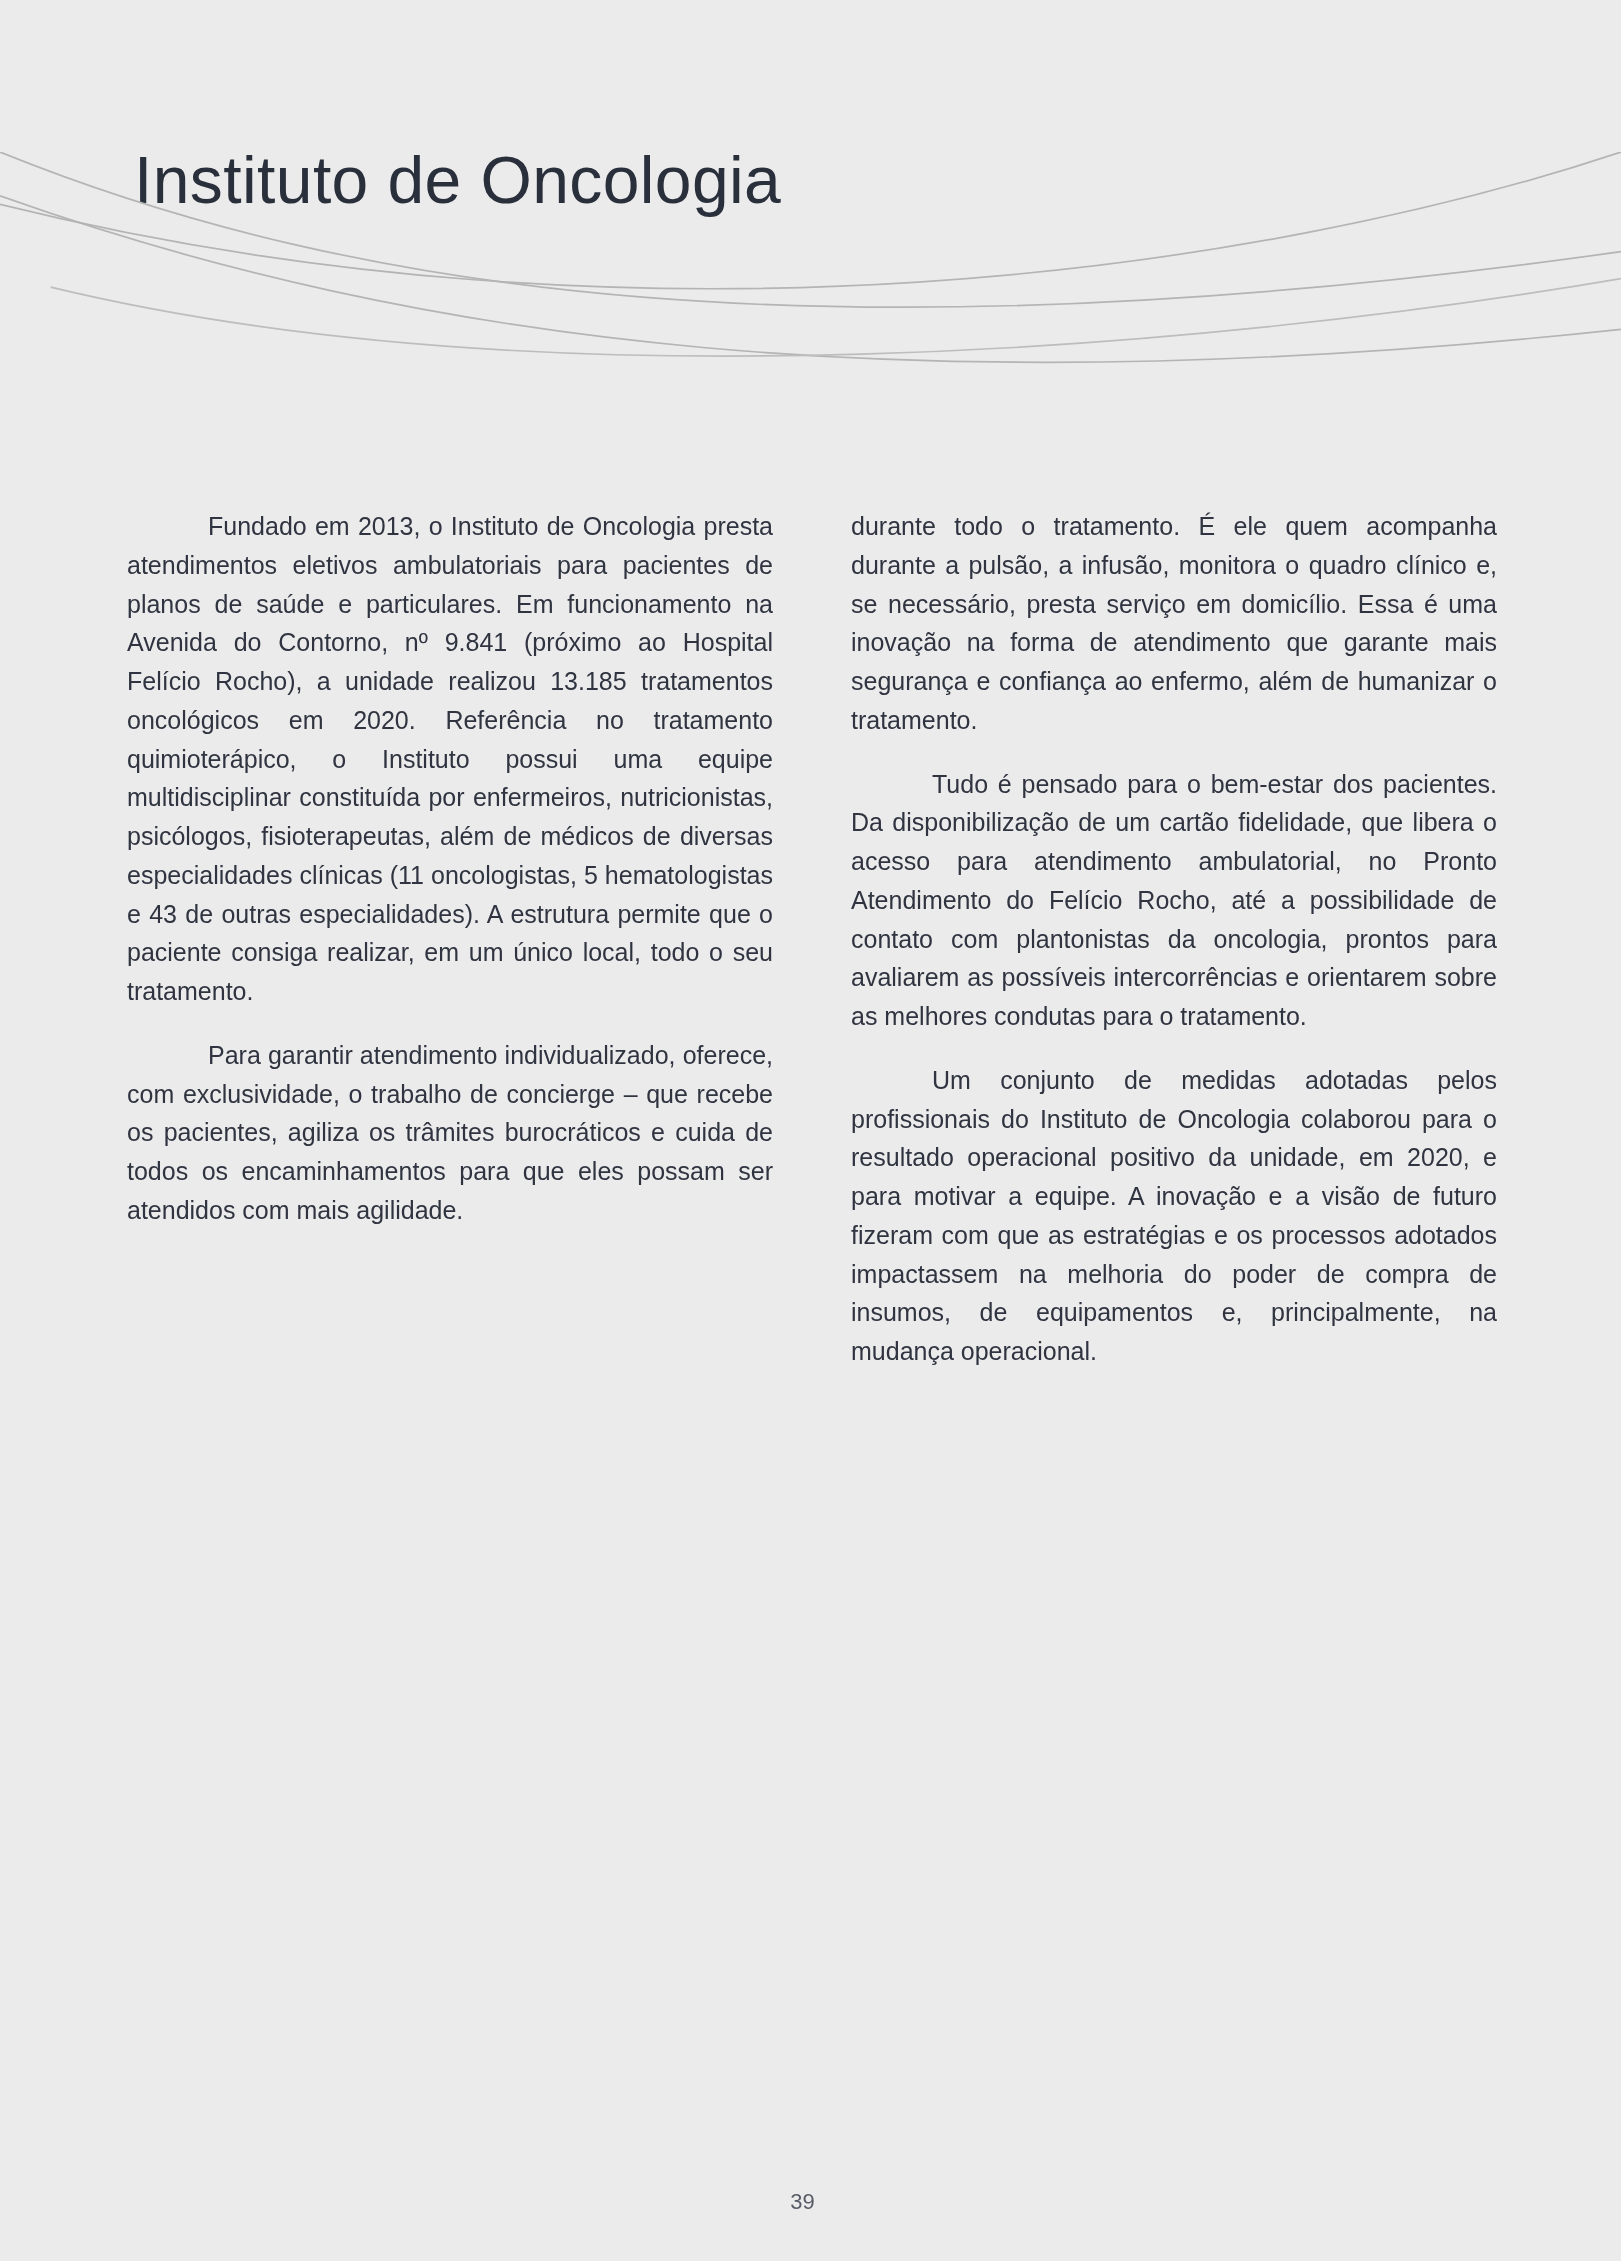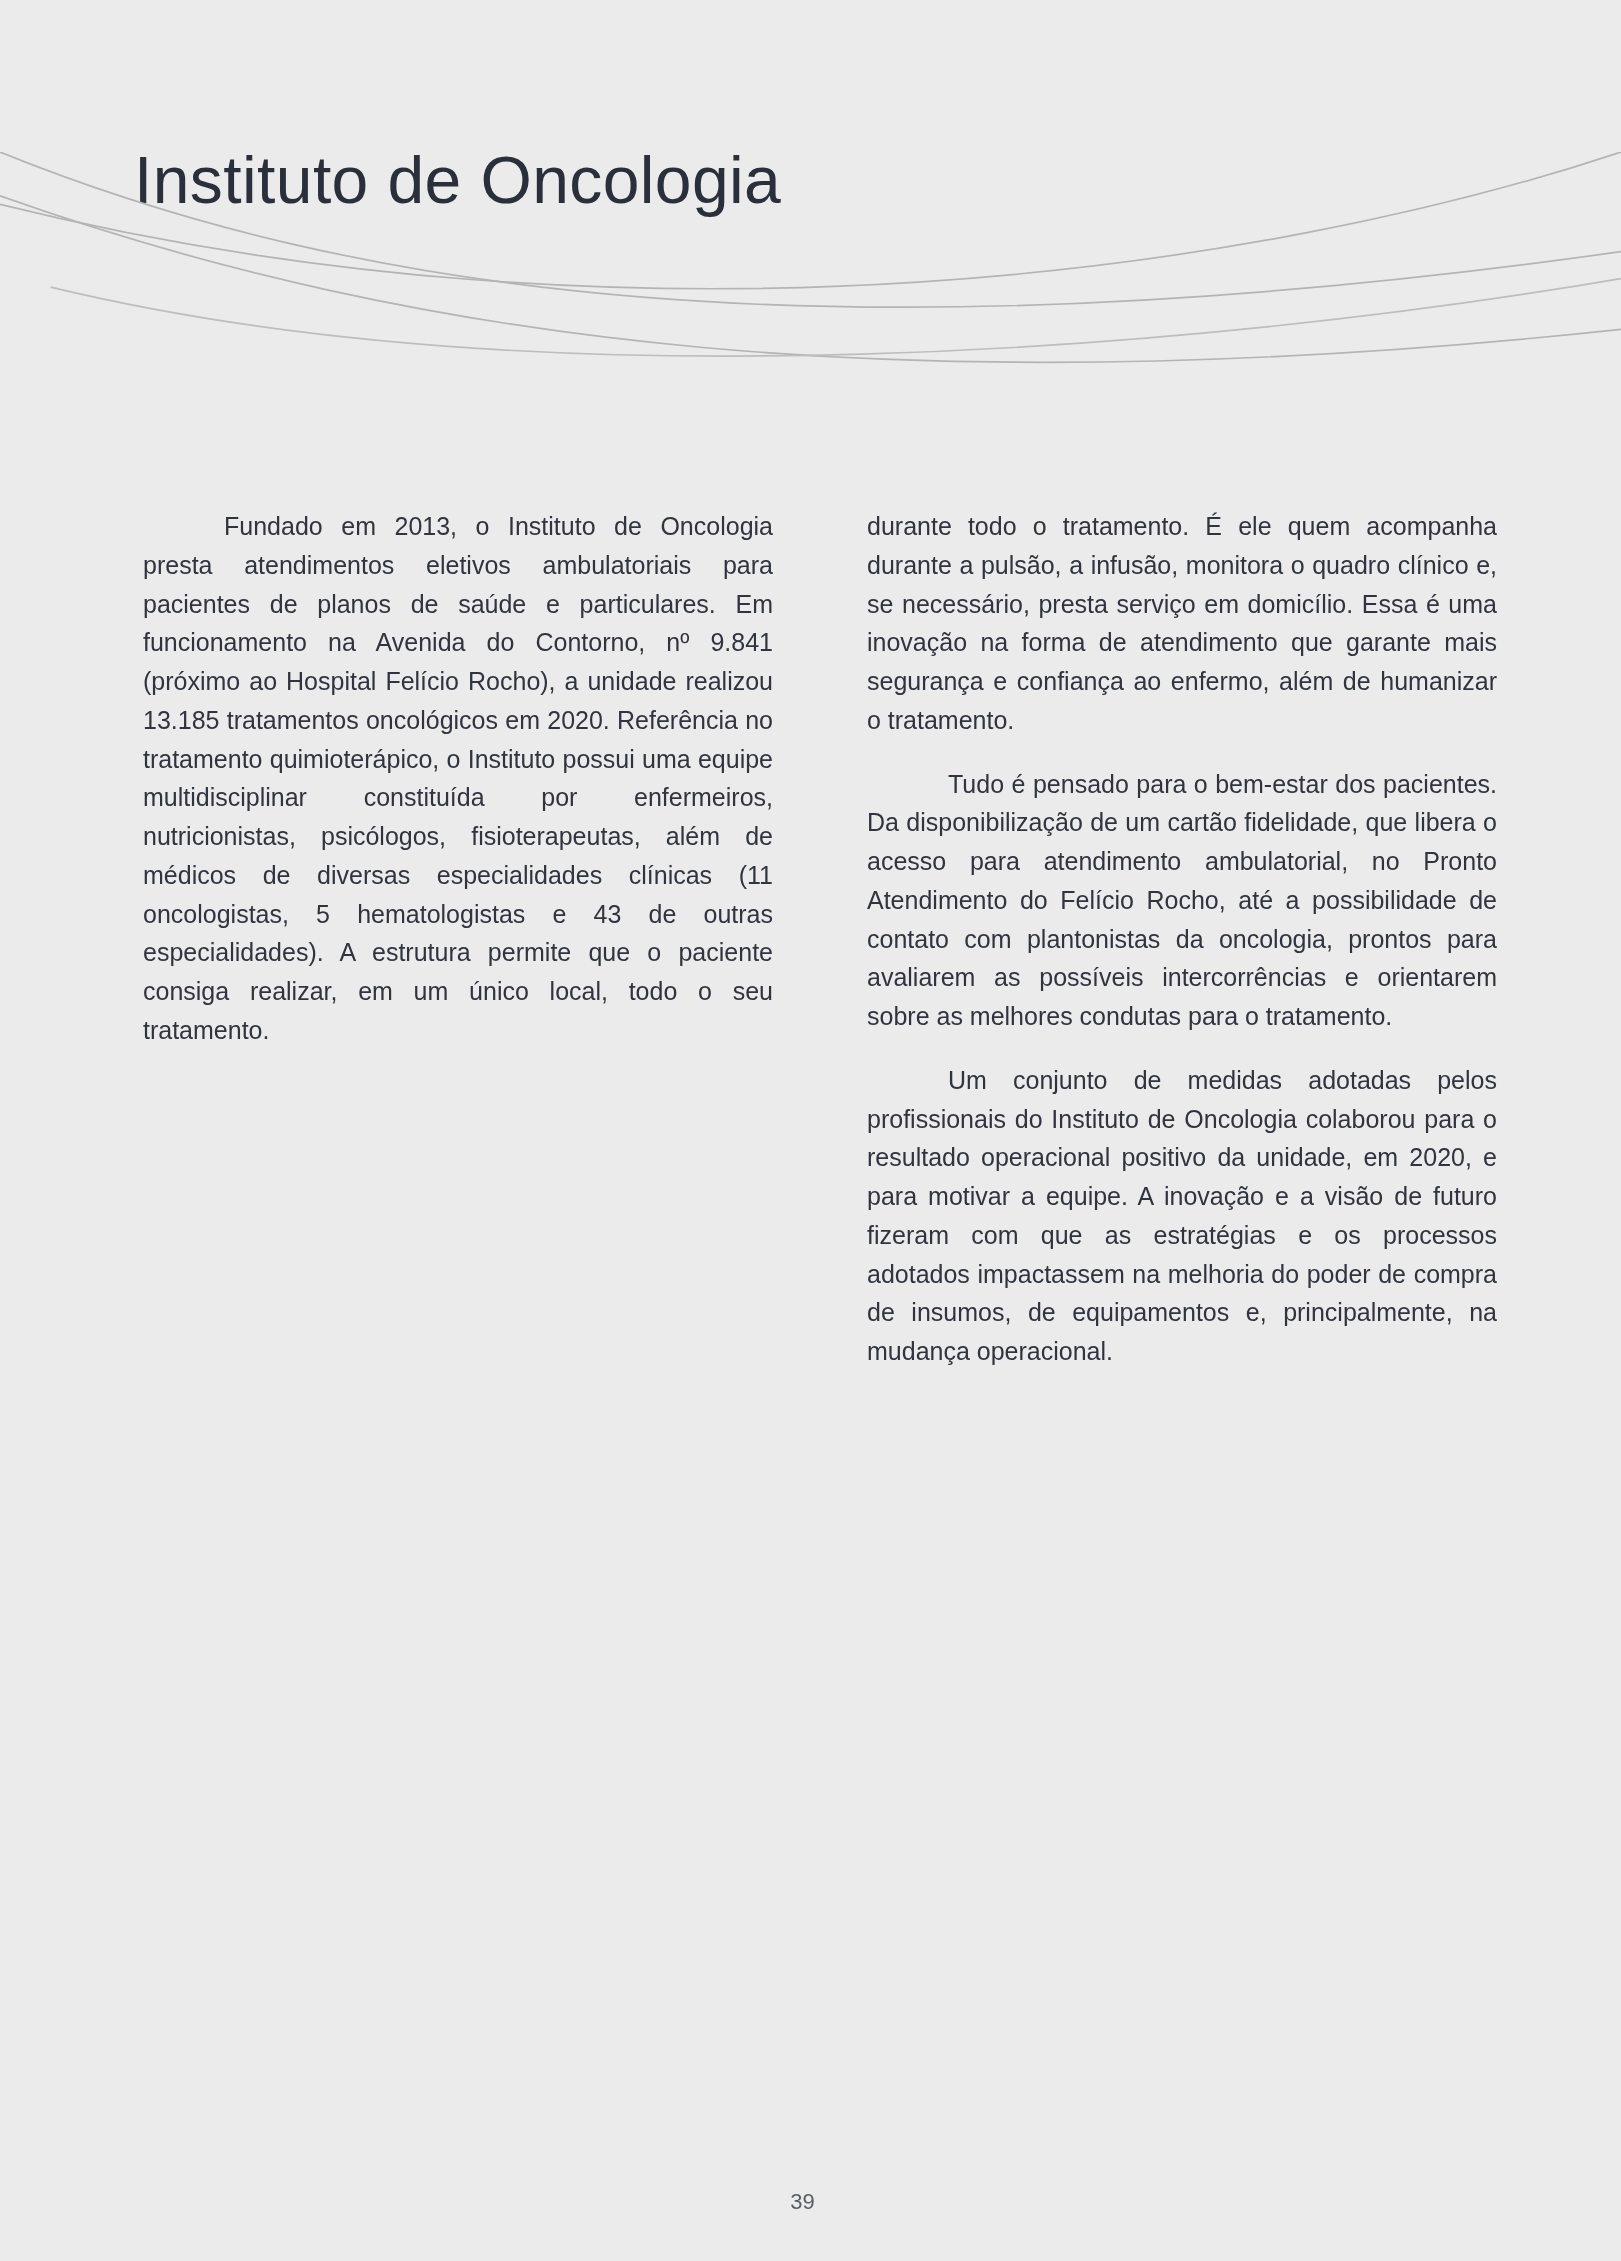--- a/index.html
+++ b/index.html
@@ -48,21 +48,21 @@
     left: 127px;
     top: 507px;
     width: 1376px;
     display: flex;
     gap: 78px;
   }
   .col {
     width: 646px;
   }
   .col p {
-    margin: 0 0 25px 16px;
+    margin: 0 0 25px 0;
     font-size: 25px;
     line-height: 1.55;
     text-align: justify;
     text-justify: inter-word;
     color: #2f3440;
     font-weight: 400;
   }
   .col p.indent {
     text-indent: 81px;
   }
@@ -92,20 +92,21 @@
     <path d="M0,0 C420,170 980,250 1920,118" fill="none" stroke="#b4b4b4" stroke-width="2"></path>
     <path d="M0,52 C500,230 1080,300 1920,210" fill="none" stroke="#b4b4b4" stroke-width="2"></path>
     <path d="M1920,0 C1500,140 760,250 0,62" fill="none" stroke="#b4b4b4" stroke-width="2"></path>
     <path d="M1920,150 C1420,235 640,300 60,160" fill="none" stroke="#bdbdbd" stroke-width="2"></path>
   </svg>
 
   <div class="columns">
 
     <div class="col">
       <p class="indent">Fundado em 2013, o Instituto de Oncologia presta atendimentos eletivos ambulatoriais para pacientes de planos de saúde e particulares. Em funcionamento na Avenida do Contorno, nº 9.841 (próximo ao Hospital Felício Rocho), a unidade realizou 13.185 tratamentos oncológicos em 2020. Referência no tratamento quimioterápico, o Instituto possui uma equipe multidisciplinar constituída por enfermeiros, nutricionistas, psicólogos, fisioterapeutas, além de médicos de diversas especialidades clínicas (11 oncologistas, 5 hematologistas e 43 de outras especialidades). A estrutura permite que o paciente consiga realizar, em um único local, todo o seu tratamento.</p>
+      <p class="indent">Para garantir atendimento individualizado, oferece, com exclusividade, o trabalho de concierge – que recebe os pacientes, agiliza os trâmites burocráticos e cuida de todos os encaminhamentos para que eles possam ser atendidos com mais agilidade.</p>
     </div>
 
     <div class="col">
       <p>durante todo o tratamento. É ele quem acompanha durante a pulsão, a infusão, monitora o quadro clínico e, se necessário, presta serviço em domicílio. Essa é uma inovação na forma de atendimento que garante mais segurança e confiança ao enfermo, além de humanizar o tratamento.</p>
       <p class="indent">Tudo é pensado para o bem-estar dos pacientes. Da disponibilização de um cartão fidelidade, que libera o acesso para atendimento ambulatorial, no Pronto Atendimento do Felício Rocho, até a possibilidade de contato com plantonistas da oncologia, prontos para avaliarem as possíveis intercorrências e orientarem sobre as melhores condutas para o tratamento.</p>
       <p class="indent">Um conjunto de medidas adotadas pelos profissionais do Instituto de Oncologia colaborou para o resultado operacional positivo da unidade, em 2020, e para motivar a equipe. A inovação e a visão de futuro fizeram com que as estratégias e os processos adotados impactassem na melhoria do poder de compra de insumos, de equipamentos e, principalmente, na mudança operacional.</p>
     </div>
 
   </div>
 

